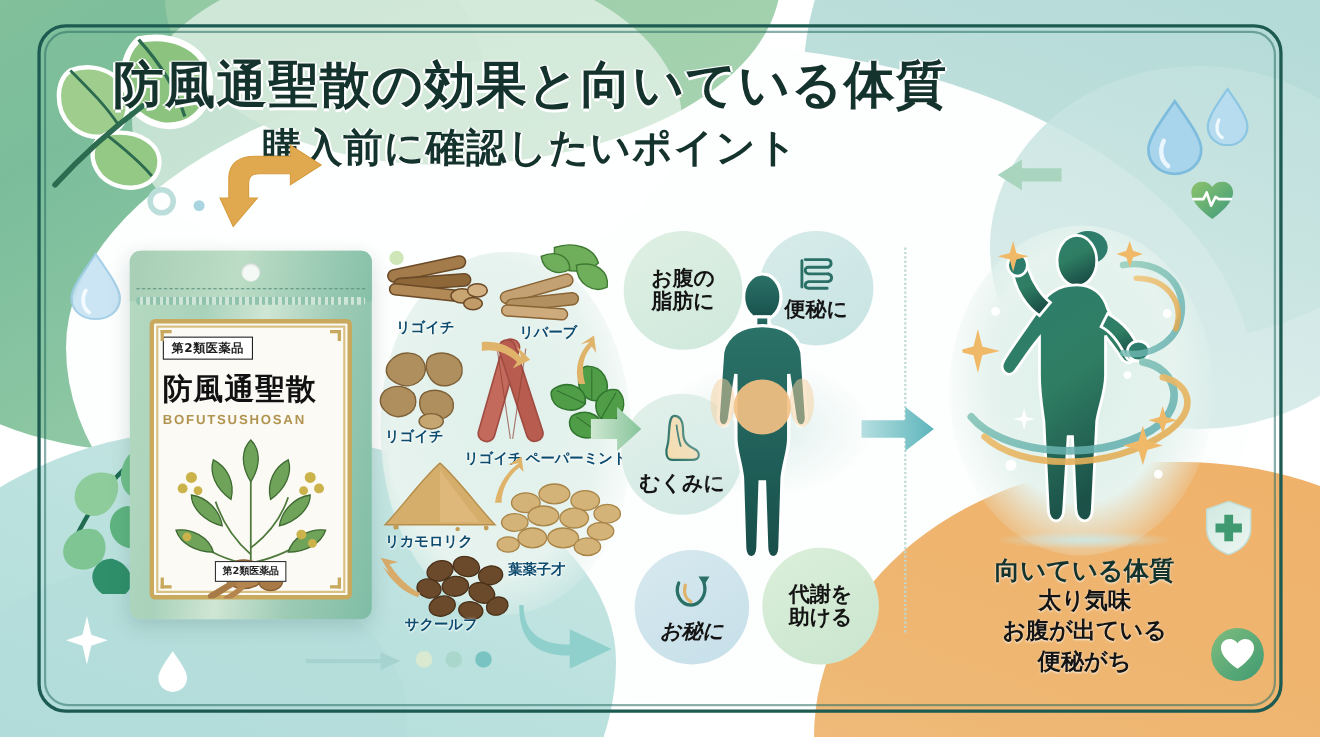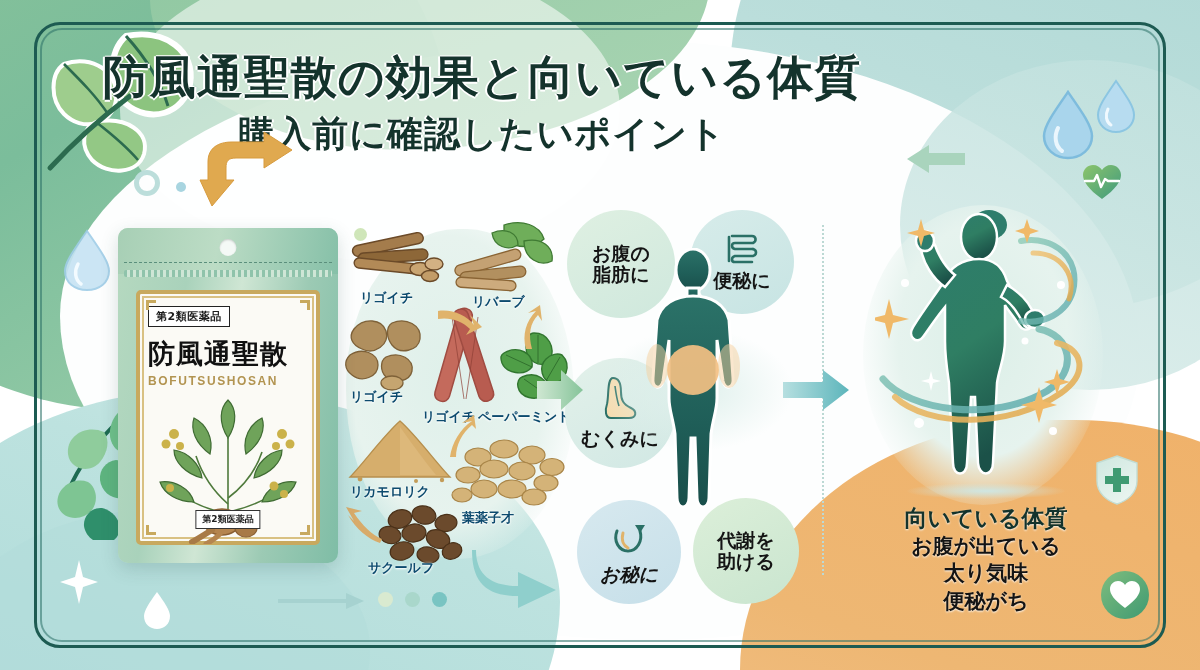--- a/index.html
+++ b/index.html
@@ -718,22 +718,22 @@
             <circle cx="150" cy="140" r="3.5"></circle>
           <circle cx="178" cy="230" r="4"></circle>
         </g>
       </svg>
     </div>
 
     <div class="right-shadow"></div>
 
     <div class="right-title">向いている体質</div>
     <div class="right-list">
+      <div>太り気味</div>
       <div>お腹が出ている</div>
-      <div>太り気味</div>
       <div>便秘がち</div>
     </div>
   </div>
 
   <div class="icon-heartbeat">
     <svg width="40" height="36" viewBox="0 0 40 36">
       <defs>
           <linearGradient id="hbG" x1="0" y1="0" x2="1" y2="1">
         <stop offset="0%" stop-color="#8cc46b"></stop>
             <stop offset="100%" stop-color="#3f9a7e"></stop>

